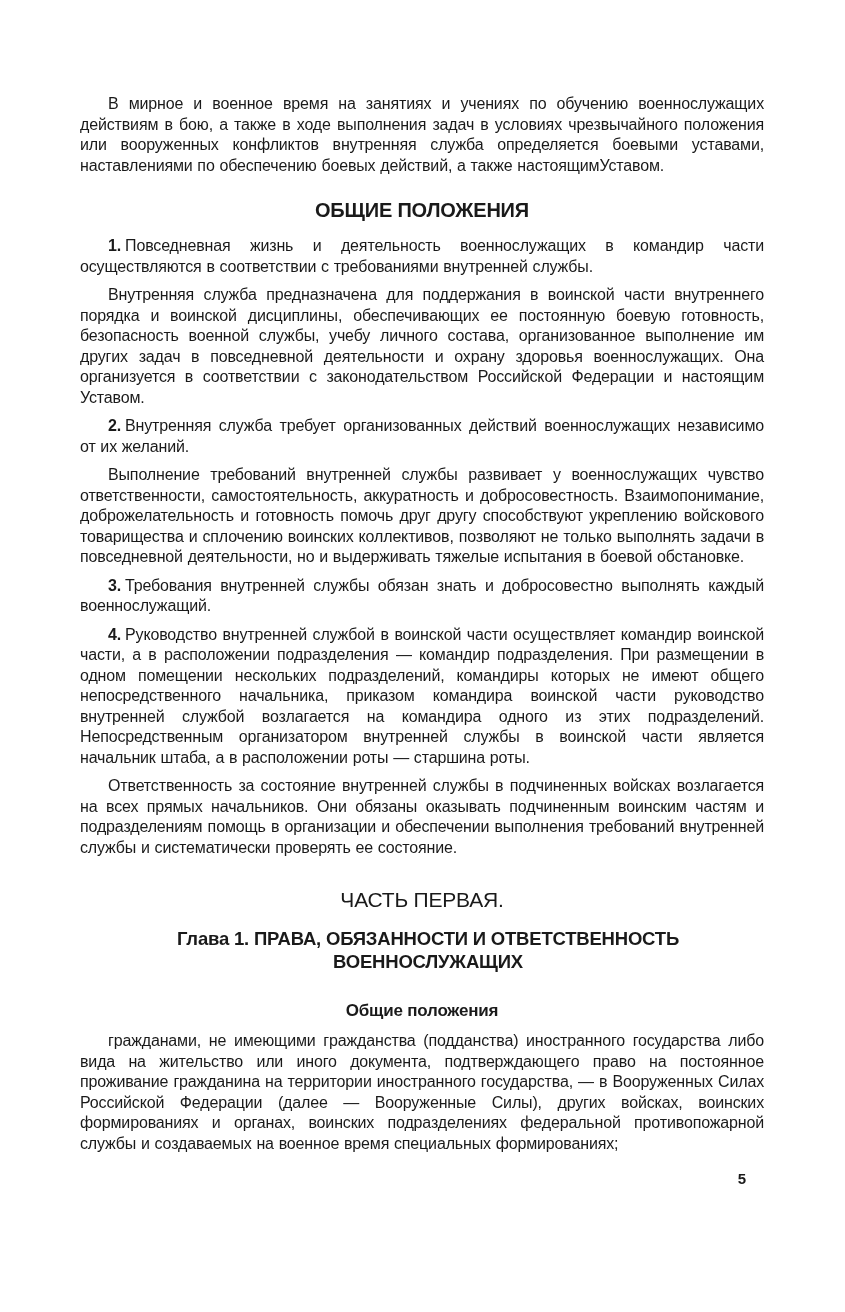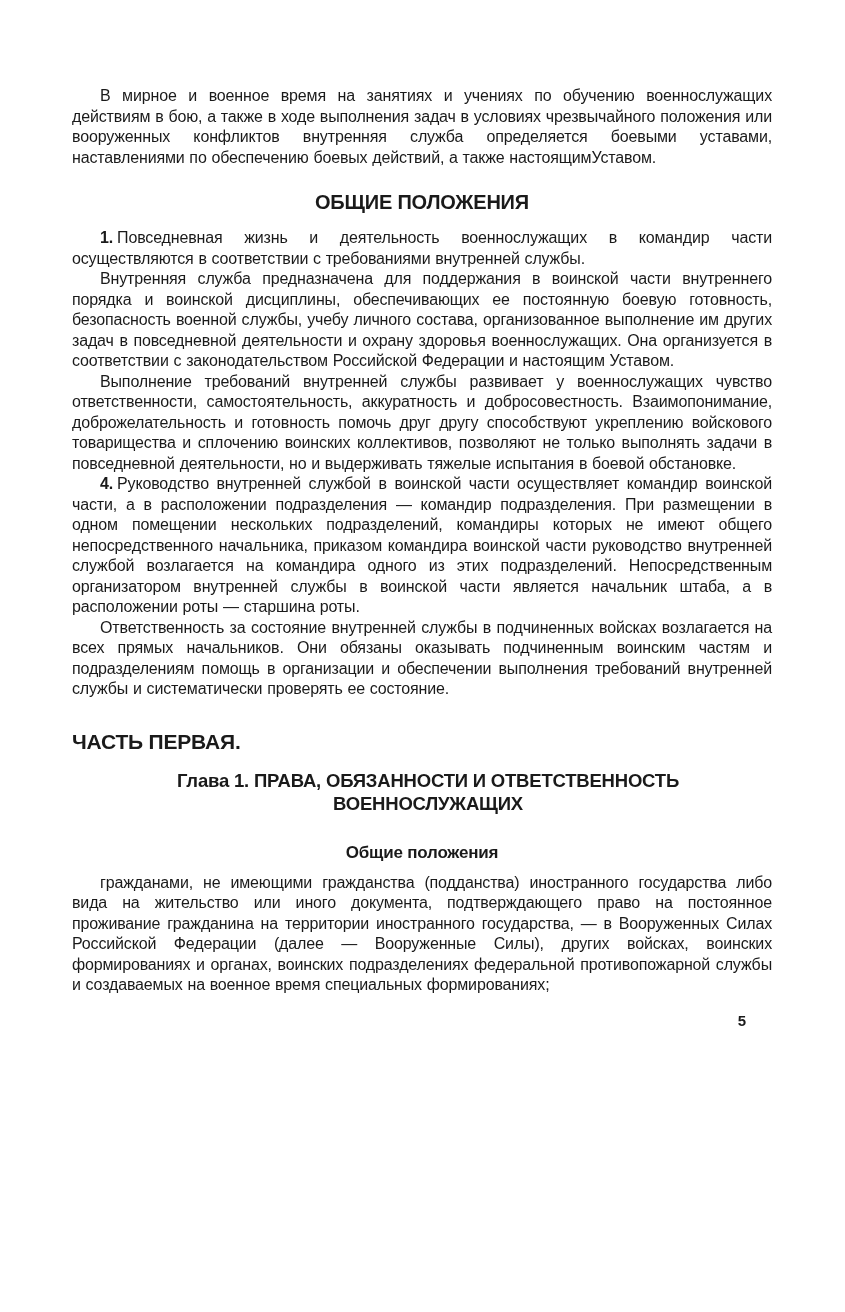--- a/index.html
+++ b/index.html
@@ -16,21 +16,21 @@
   }
   .page {
     box-sizing: border-box;
     width: 845px;
     height: 1312px;
     padding: 86px 73px 0 72px;
     background: #ffffff;
     overflow: hidden;
   }
   .par {
-    margin: 0;
+    margin: 8px;
     font-size: 16px;
     line-height: 20.5px;
     letter-spacing: -0.15px;
     text-align: justify;
     text-indent: 28px;
     word-spacing: 0.5px;
   }
   .pnum {
     font-weight: bold;
   }
@@ -42,21 +42,22 @@
     font-size: 20px;
     line-height: 24px;
     font-weight: bold;
     text-align: center;
     letter-spacing: -0.2px;
   }
   .part-title {
     margin: 28px 0 14px 0;
     font-size: 21px;
     line-height: 27px;
-    font-weight: bold;
+    font-weight: normal;
+    text-align: center;
     letter-spacing: -0.2px;
   }
   .chapter-title {
     margin: 14px 0 0 12px;
     font-size: 18.5px;
     line-height: 23px;
     font-weight: bold;
     text-align: center;
     letter-spacing: -0.2px;
   }
@@ -79,21 +80,23 @@
 <body>
 
 <div class="page">
 
   <p class="par">В мирное и военное время на занятиях и учениях по обучению военнослужащих действиям в бою, а также в ходе выполнения задач в условиях чрезвычайного положения или вооруженных конфликтов внутренняя служба определяется боевыми уставами, наставлениями по обеспечению боевых действий, а также настоящимУставом.</p>
 
   <h1 class="sec-title">ОБЩИЕ ПОЛОЖЕНИЯ</h1>
 
   <p class="par"><b class="pnum">1.</b><span>Повседневная жизнь и деятельность военнослужащих в командир части осуществляются в соответствии с требованиями внутренней службы.</span></p>
   <p class="par"><b class="pnum"></b><span>Внутренняя служба предназначена для поддержания в воинской части внутреннего порядка и воинской дисциплины, обеспечивающих ее постоянную боевую готовность, безопасность военной службы, учебу личного состава, организованное выполнение им других задач в повседневной деятельности и охрану здоровья военнослужащих. Она организуется в соответствии с законодательством Российской Федерации и настоящим Уставом.</span></p>
+  <p class="par"><b class="pnum">2.</b><span>Внутренняя служба требует организованных действий военнослужащих независимо от их желаний.</span></p>
   <p class="par"><b class="pnum"></b><span>Выполнение требований внутренней службы развивает у военнослужащих чувство ответственности, самостоятельность, аккуратность и добросовестность. Взаимопонимание, доброжелательность и готовность помочь друг другу способствуют укреплению войскового товарищества и сплочению воинских коллективов, позволяют не только выполнять задачи в повседневной деятельности, но и выдерживать тяжелые испытания в боевой обстановке.</span></p>
+  <p class="par"><b class="pnum">3.</b><span>Требования внутренней службы обязан знать и добросовестно выполнять каждый военнослужащий.</span></p>
   <p class="par"><b class="pnum">4.</b><span>Руководство внутренней службой в воинской части осуществляет командир воинской части, а в расположении подразделения — командир подразделения. При размещении в одном помещении нескольких подразделений, командиры которых не имеют общего непосредственного начальника, приказом командира воинской части руководство внутренней службой возлагается на командира одного из этих подразделений. Непосредственным организатором внутренней службы в воинской части является начальник штаба, а в расположении роты — старшина роты.</span></p>
   <p class="par"><b class="pnum"></b><span>Ответственность за состояние внутренней службы в подчиненных войсках возлагается на всех прямых начальников. Они обязаны оказывать подчиненным воинским частям и подразделениям помощь в организации и обеспечении выполнения требований внутренней службы и систематически проверять ее состояние.</span></p>
 
   <h1 class="part-title">
     <span>ЧАСТЬ ПЕРВАЯ.</span><br>
   </h1>
 
   <h2 class="chapter-title">Глава 1. ПРАВА, ОБЯЗАННОСТИ И ОТВЕТСТВЕННОСТЬ ВОЕННОСЛУЖАЩИХ</h2>
 
   <h3 class="sub-title">Общие положения</h3>

